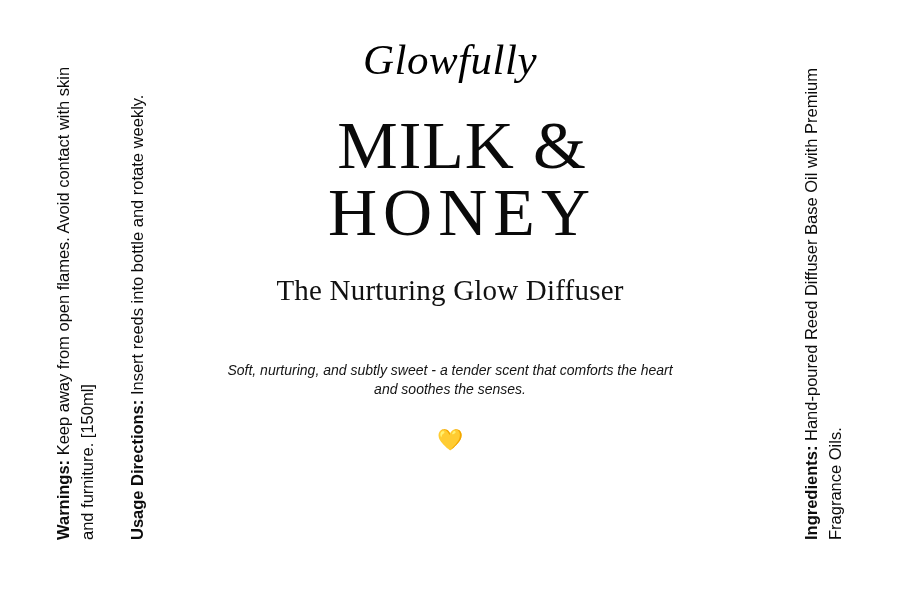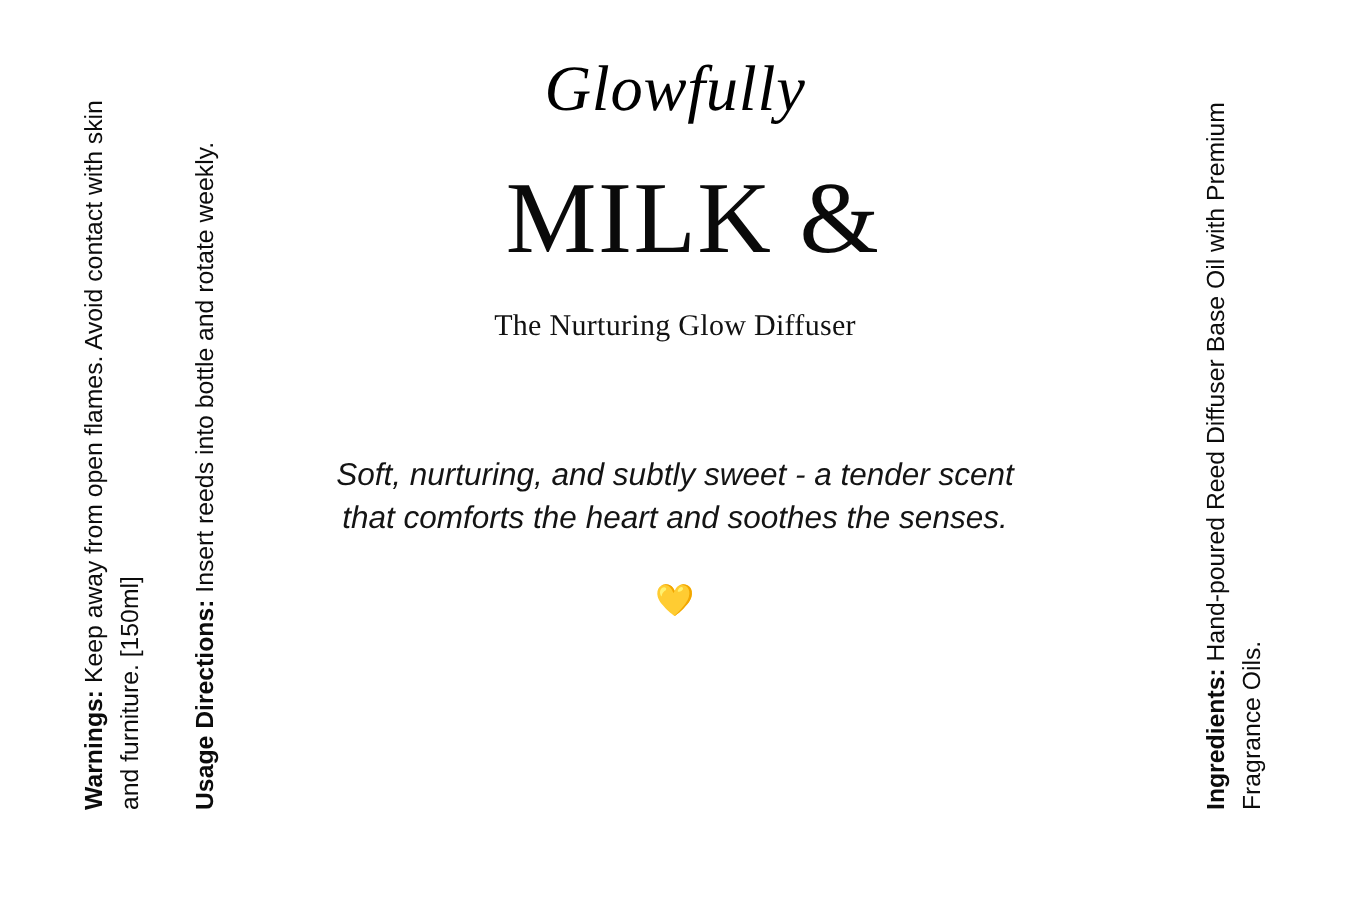--- a/index.html
+++ b/index.html
@@ -59,31 +59,31 @@
   }
   .product-name .line2 {
     display: block;
     letter-spacing: 6px;
     margin-top: -2px;
   }
 
   .tagline {
     margin-top: 26px;
     font-family: "Liberation Serif", serif;
-    font-size: 20px;
+    font-size: 29px;
     font-weight: 400;
     letter-spacing: 0.2px;
     color: #111111;
   }
 
   .description {
-    margin-top: 74px;
+    margin-top: 54px;
     font-family: "Liberation Sans", sans-serif;
     font-style: italic;
-    font-size: 21px;
+    font-size: 14px;
     line-height: 1.35;
     color: #141414;
     max-width: 470px;
   }
 
   .closing-row {
     margin-top: 30px;
     display: flex;
     align-items: center;
     justify-content: center;
@@ -155,20 +155,21 @@
 
   <div class="vside ingredients rot-up">
     <b>Ingredients:</b><span> Hand-poured Reed Diffuser Base Oil with Premium Fragrance Oils.</span>
   </div>
 
   <div class="center">
     <div class="brand">Glowfully</div>
 
     <div class="product-name">
       <span class="line1">MILK &amp;</span>
+      <span class="line2">HONEY</span>
     </div>
 
     <div class="tagline">The Nurturing Glow Diffuser</div>
 
     <div class="description">Soft, nurturing, and subtly sweet - a tender scent that comforts the heart and soothes the senses.</div>
 
     <div class="closing-row">
       <span class="heart-icon">💛</span>
     </div>
   </div>

